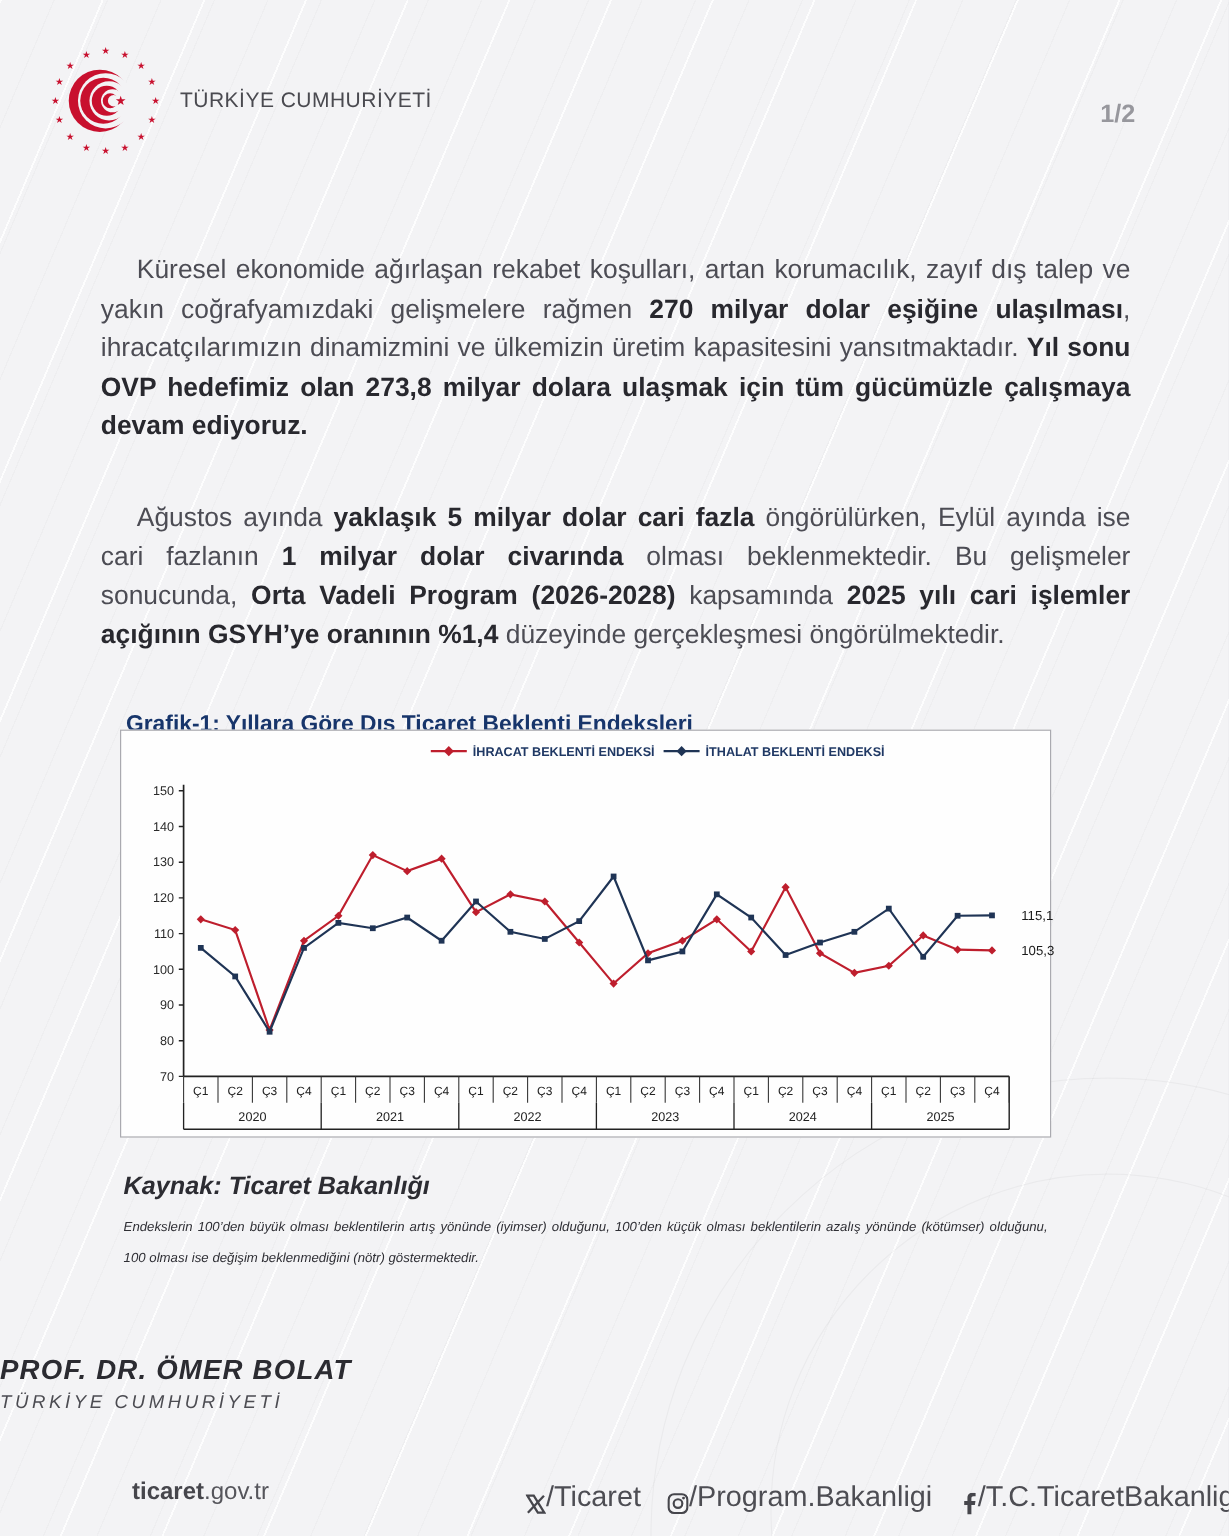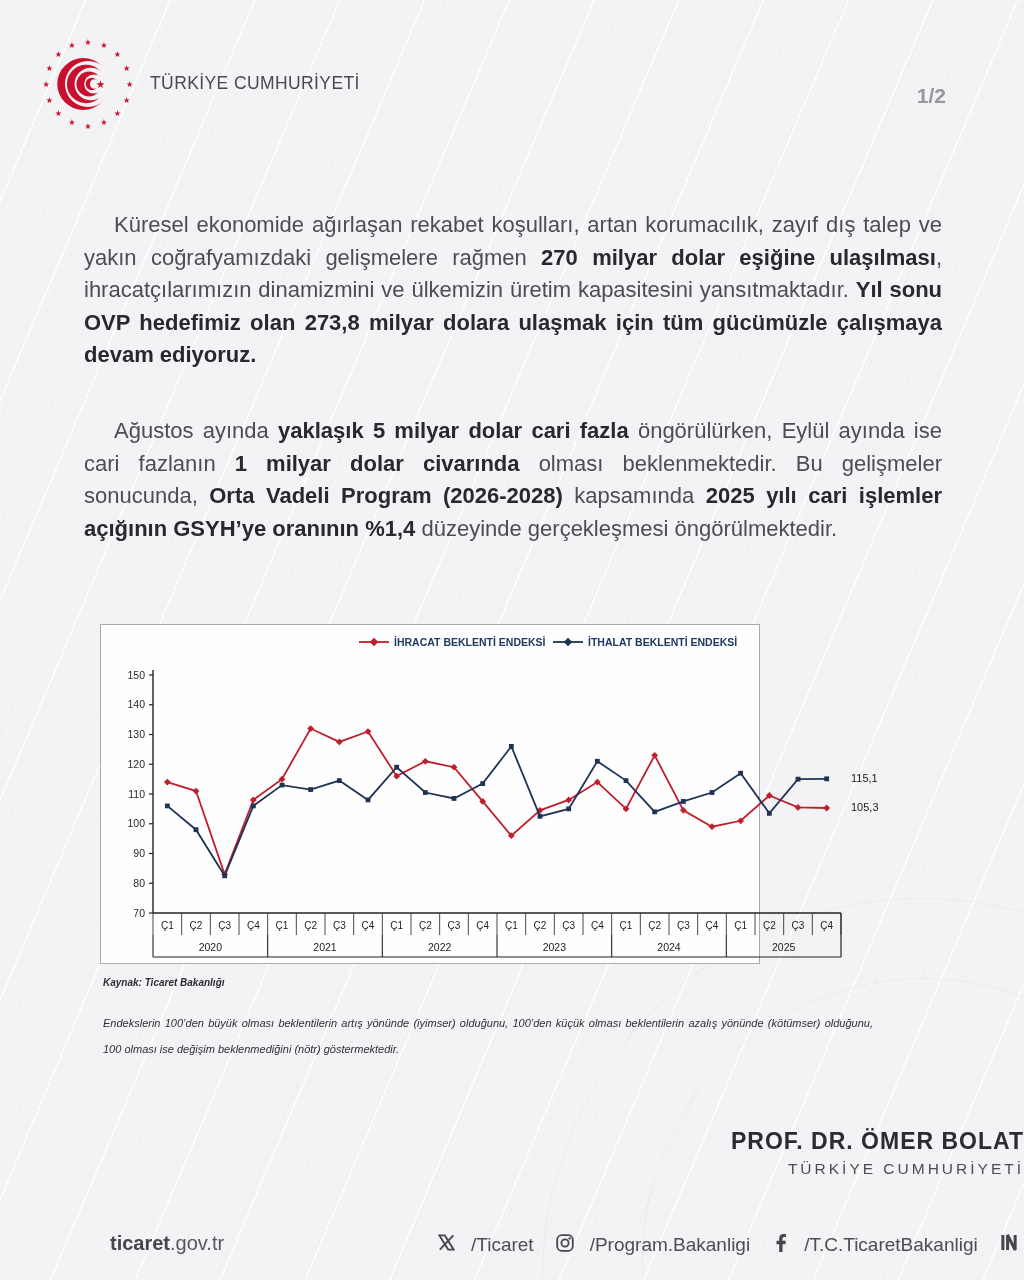--- a/index.html
+++ b/index.html
@@ -24,39 +24,39 @@
 
   
   .para{position:absolute;left:84px;width:858px;font-size:22px;line-height:32.5px;
     text-align:justify;color:#4c4c54;text-indent:30px;}
   .p1{top:187px;}
   .p2{top:391px;margin-top:24px;}
   .para .b{font-weight:bold;color:#28282e;}
 
   
   .chart-title{position:absolute;top:593px;left:105px;font-size:19px;font-weight:bold;color:#17356b;}
-  .chart-box{position:absolute;top:624px;left:100px;width:660px;height:340px;background:#fefefe;
+  .chart-box{position:absolute;top:608px;left:100px;width:776px;height:340px;background:#fefefe;
     border:1px solid #aaaab0;box-sizing:border-box;}
   .chart-box svg{display:block;width:818px;height:338px;}
 
-  .kaynak{position:absolute;top:977px;left:103px;font-size:10px;font-weight:bold;font-style:italic;color:#2c2c32;}
+  .kaynak{position:absolute;top:977px;left:103px;font-size:21px;font-weight:bold;font-style:italic;color:#2c2c32;}
   .note{position:absolute;top:1010px;left:103px;width:770px;font-size:11px;font-style:italic;
     font-weight:500;color:#2e2e34;line-height:26px;text-align:justify;}
 
   
-  .signature{position:absolute;top:1128px;left:0;right:0;text-align:right;}
+  .signature{position:absolute;top:1128px;left:0;right:0;text-align:left;font-style:italic;}
   .sig-name{font-size:23px;font-weight:bold;color:#2b2b31;letter-spacing:1px;}
   .sig-sub{font-size:15.5px;color:#4c4c52;letter-spacing:3px;margin-top:5px;}
 
   
   .footer{position:absolute;top:1230px;left:0;right:0;height:36px;}
   .site{position:absolute;left:110px;top:2px;font-size:20px;color:#55555b;}
   .site .b{font-weight:bold;color:#46464c;}
   .socials{position:absolute;left:438px;top:4px;display:flex;gap:22px;align-items:center;}
-  .social{display:flex;align-items:flex-start;gap:16px;font-size:19px;color:#4d4d53;white-space:nowrap;}
+  .social{display:flex;align-items:flex-end;gap:0;font-size:24px;color:#4d4d53;white-space:nowrap;}
   .social svg{display:block;}
 </style>
 </head>
 <body>
 
 <div class="page">
   <div class="deco-arc arc1"></div>
   <div class="deco-arc arc2"></div>
 
   <div class="brand">
@@ -91,20 +91,21 @@
     </svg>
     <div class="brand-text">
       <div class="brand-line1">TÜRKİYE CUMHURİYETİ</div>
     </div>
   </div>
   <div class="page-num">1/2</div>
 
   <p class="para p1"><span>Küresel ekonomide ağırlaşan rekabet koşulları, artan korumacılık, zayıf dış talep ve yakın coğrafyamızdaki gelişmelere rağmen </span><span class="b">270 milyar dolar eşiğine ulaşılması</span><span>, ihracatçılarımızın dinamizmini ve ülkemizin üretim kapasitesini yansıtmaktadır. </span><span class="b">Yıl sonu OVP hedefimiz olan 273,8 milyar dolara ulaşmak için tüm gücümüzle çalışmaya devam ediyoruz.</span></p>
   <p class="para p2"><span>Ağustos ayında </span><span class="b">yaklaşık 5 milyar dolar cari fazla</span><span> öngörülürken, Eylül ayında ise cari fazlanın </span><span class="b">1 milyar dolar civarında</span><span> olması beklenmektedir. Bu gelişmeler sonucunda, </span><span class="b">Orta Vadeli Program (2026-2028)</span><span> kapsamında </span><span class="b">2025 yılı cari işlemler açığının GSYH’ye oranının %1,4</span><span> düzeyinde gerçekleşmesi öngörülmektedir.</span></p>
 
+  <div class="chart-title">Grafik-1: Yıllara Göre Dış Ticaret Beklenti Endeksleri</div>
   <div class="chart-box">
     <svg viewBox="0 0 818 338" aria-hidden="true">
         <line x1="258" y1="17" x2="288" y2="17" stroke="#be1e2d" stroke-width="1.8"></line>
         <rect x="270" y="14" width="6" height="6" fill="#be1e2d" transform="rotate(45 273 17)"></rect>
         <text x="293" y="21" font-size="10.5" font-weight="bold" fill="#1f3864">İHRACAT BEKLENTİ ENDEKSİ</text>
         <line x1="452" y1="17" x2="482" y2="17" stroke="#1f3455" stroke-width="1.8"></line>
         <rect x="464" y="14" width="6" height="6" fill="#1f3455" transform="rotate(45 467 17)"></rect>
         <text x="487" y="21" font-size="10.5" font-weight="bold" fill="#1f3864">İTHALAT BEKLENTİ ENDEKSİ</text>
         <line x1="52" y1="45" x2="52" y2="288" stroke="#222" stroke-width="1.4"></line>
         <line x1="48" y1="50" x2="52" y2="50" stroke="#222" stroke-width="1.2"></line>

